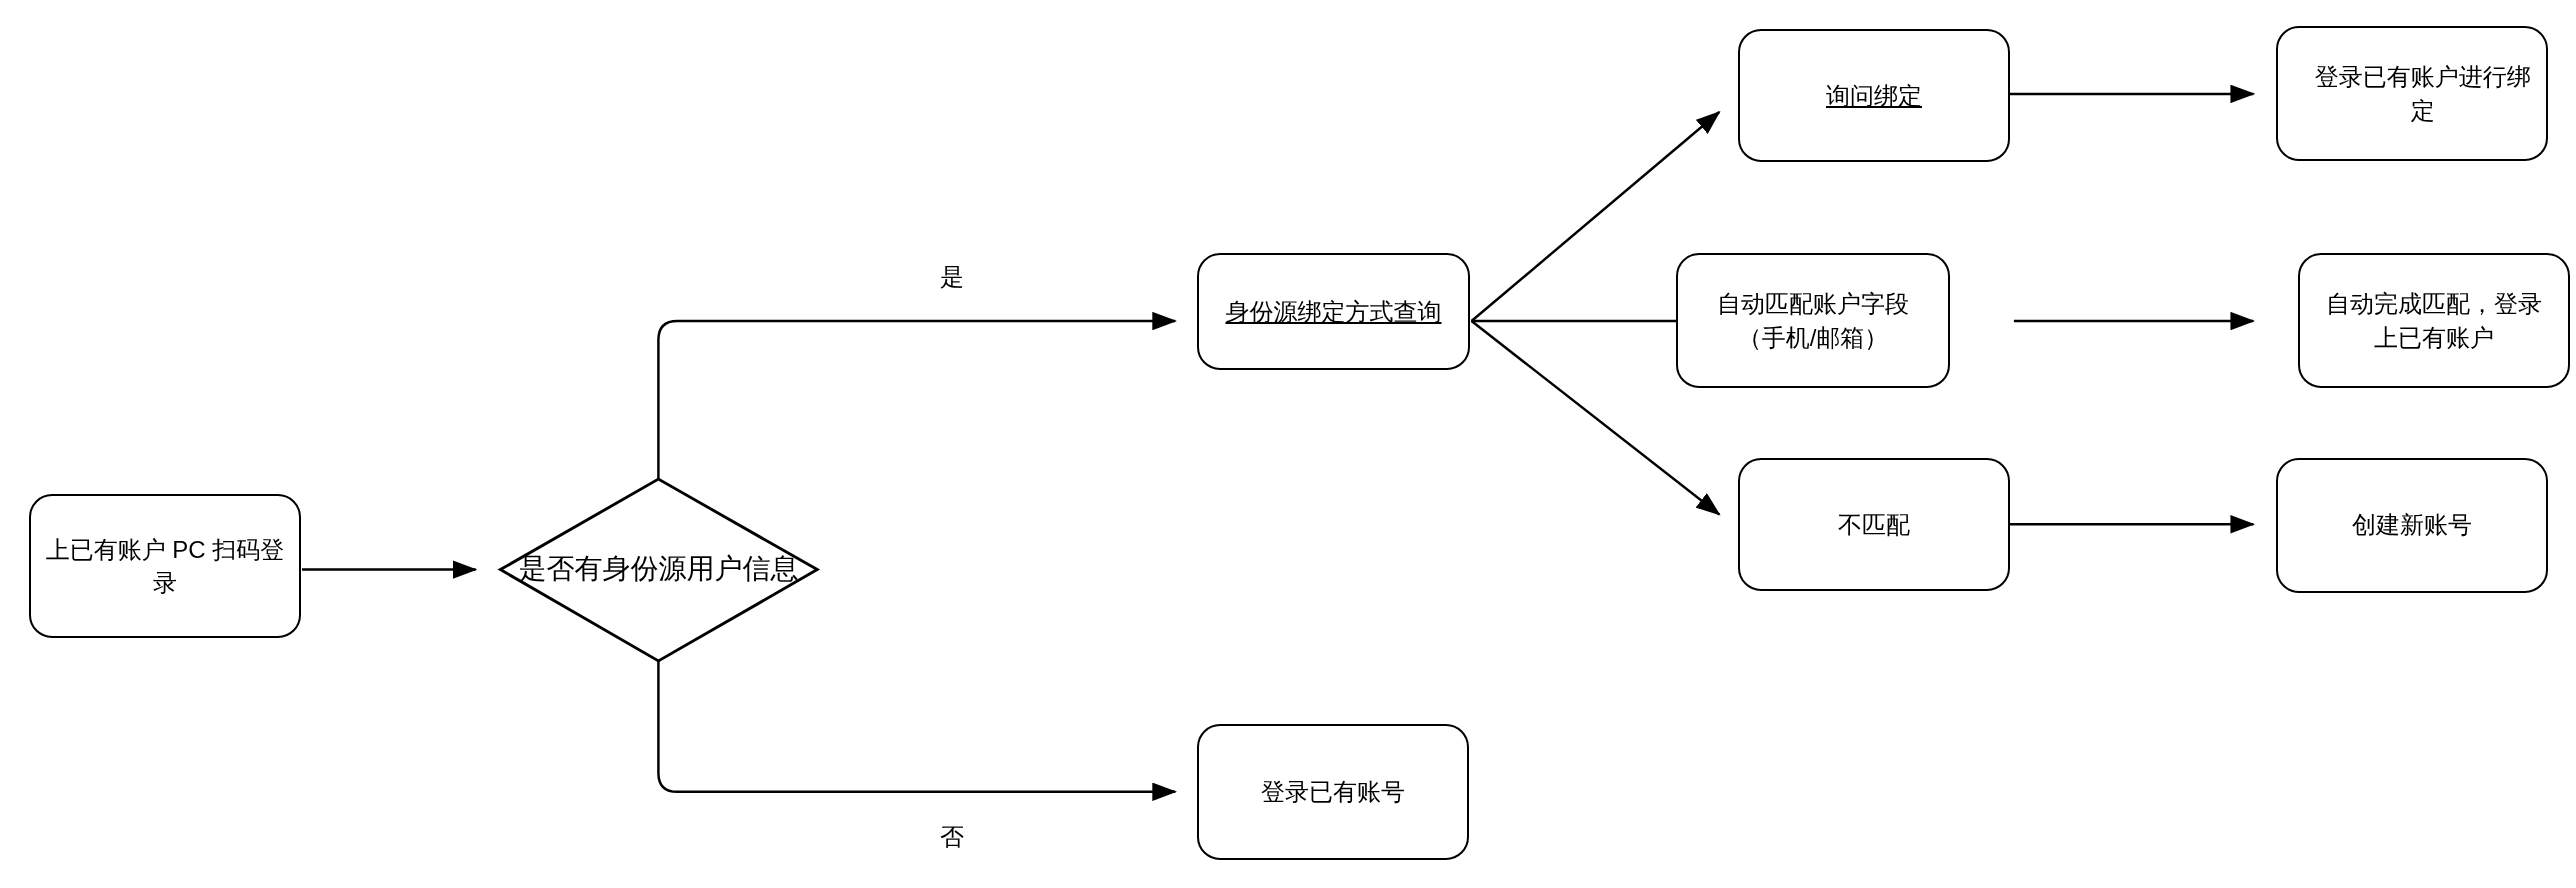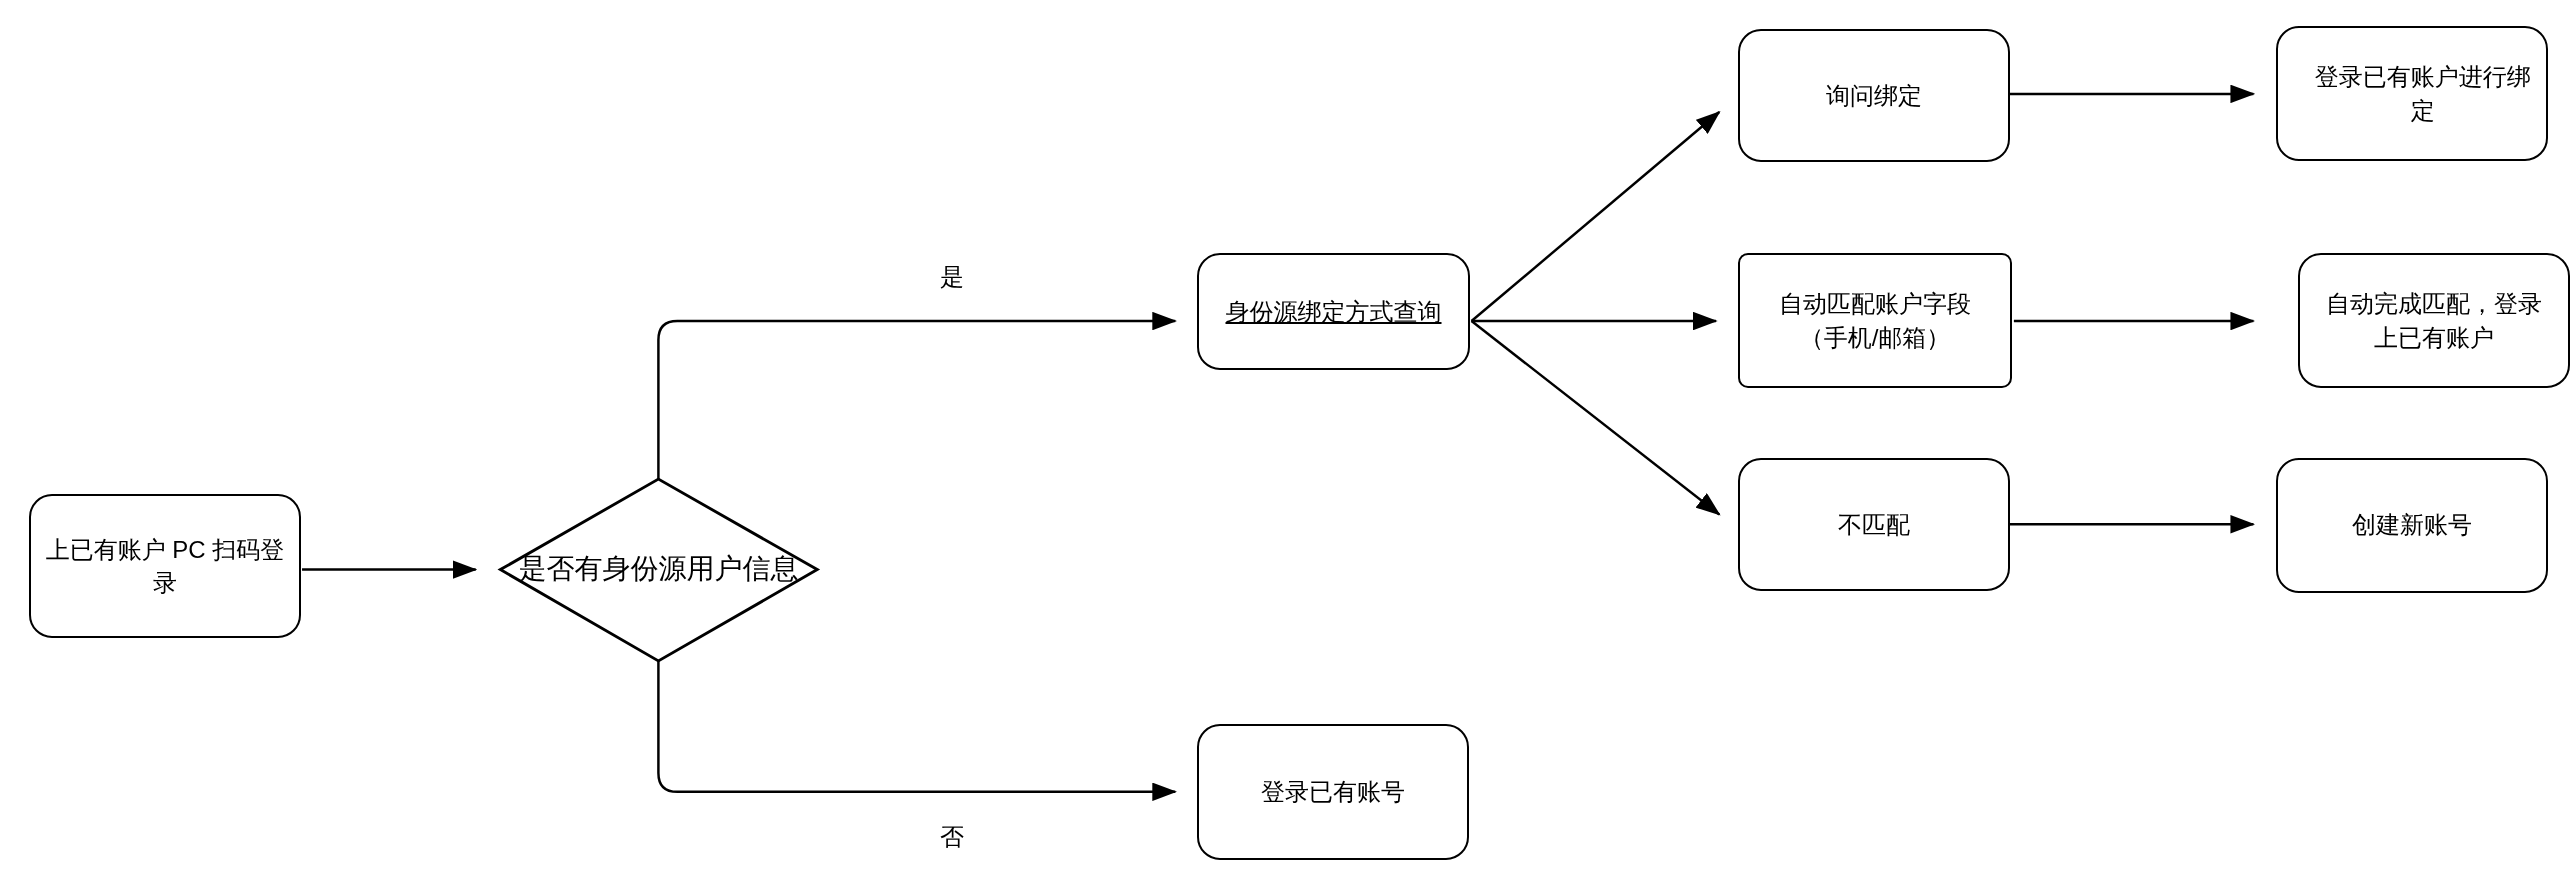--- a/index.html
+++ b/index.html
@@ -53,22 +53,22 @@
     font-size: 24px;
     line-height: 1;
     white-space: nowrap;
     transform: translate(-50%, -50%);
     background: #ffffff;
     padding: 1.6px 3.3px;
   }
   
   #node-wechat-scan-login     { left: 29px;   top: 494px; width: 272px; height: 144px; }
   #node-binding-query         { left: 1197px; top: 253px; width: 273px; height: 117px; text-decoration: underline; }
-  #node-ask-binding           { left: 1738px; top: 29px;  width: 272px; height: 133px; }
-  #node-auto-match-fields     { left: 1738px; top: 253px; width: 274px; height: 135px; border-radius: 10px; }
+  #node-ask-binding           { left: 1738px; top: 29px;  width: 272px; height: 133px; text-decoration: underline; }
+  #node-auto-match-fields     { left: 1676px; top: 253px; width: 274px; height: 135px; }
   #node-no-match              { left: 1738px; top: 458px; width: 272px; height: 133px; }
   #node-login-existing-bind   { left: 2276px; top: 26px;  width: 272px; height: 135px; padding-left: 33px; }
   #node-auto-complete-match   { left: 2276px; top: 253px; width: 272px; height: 135px; margin-left: 22px; }
   #node-create-new-account    { left: 2276px; top: 458px; width: 272px; height: 135px; font-family: Liberation Serif, serif; }
   #node-login-existing-account{ left: 1197px; top: 724px; width: 272px; height: 136px; }
   #diamond-label-identity     { left: 500px;  top: 545px; width: 317px; height: 49px; }
   #edge-label-yes { left: 952px; top: 277px; }
   #edge-label-no  { left: 952px; top: 837px; }
 </style>
 </head>

